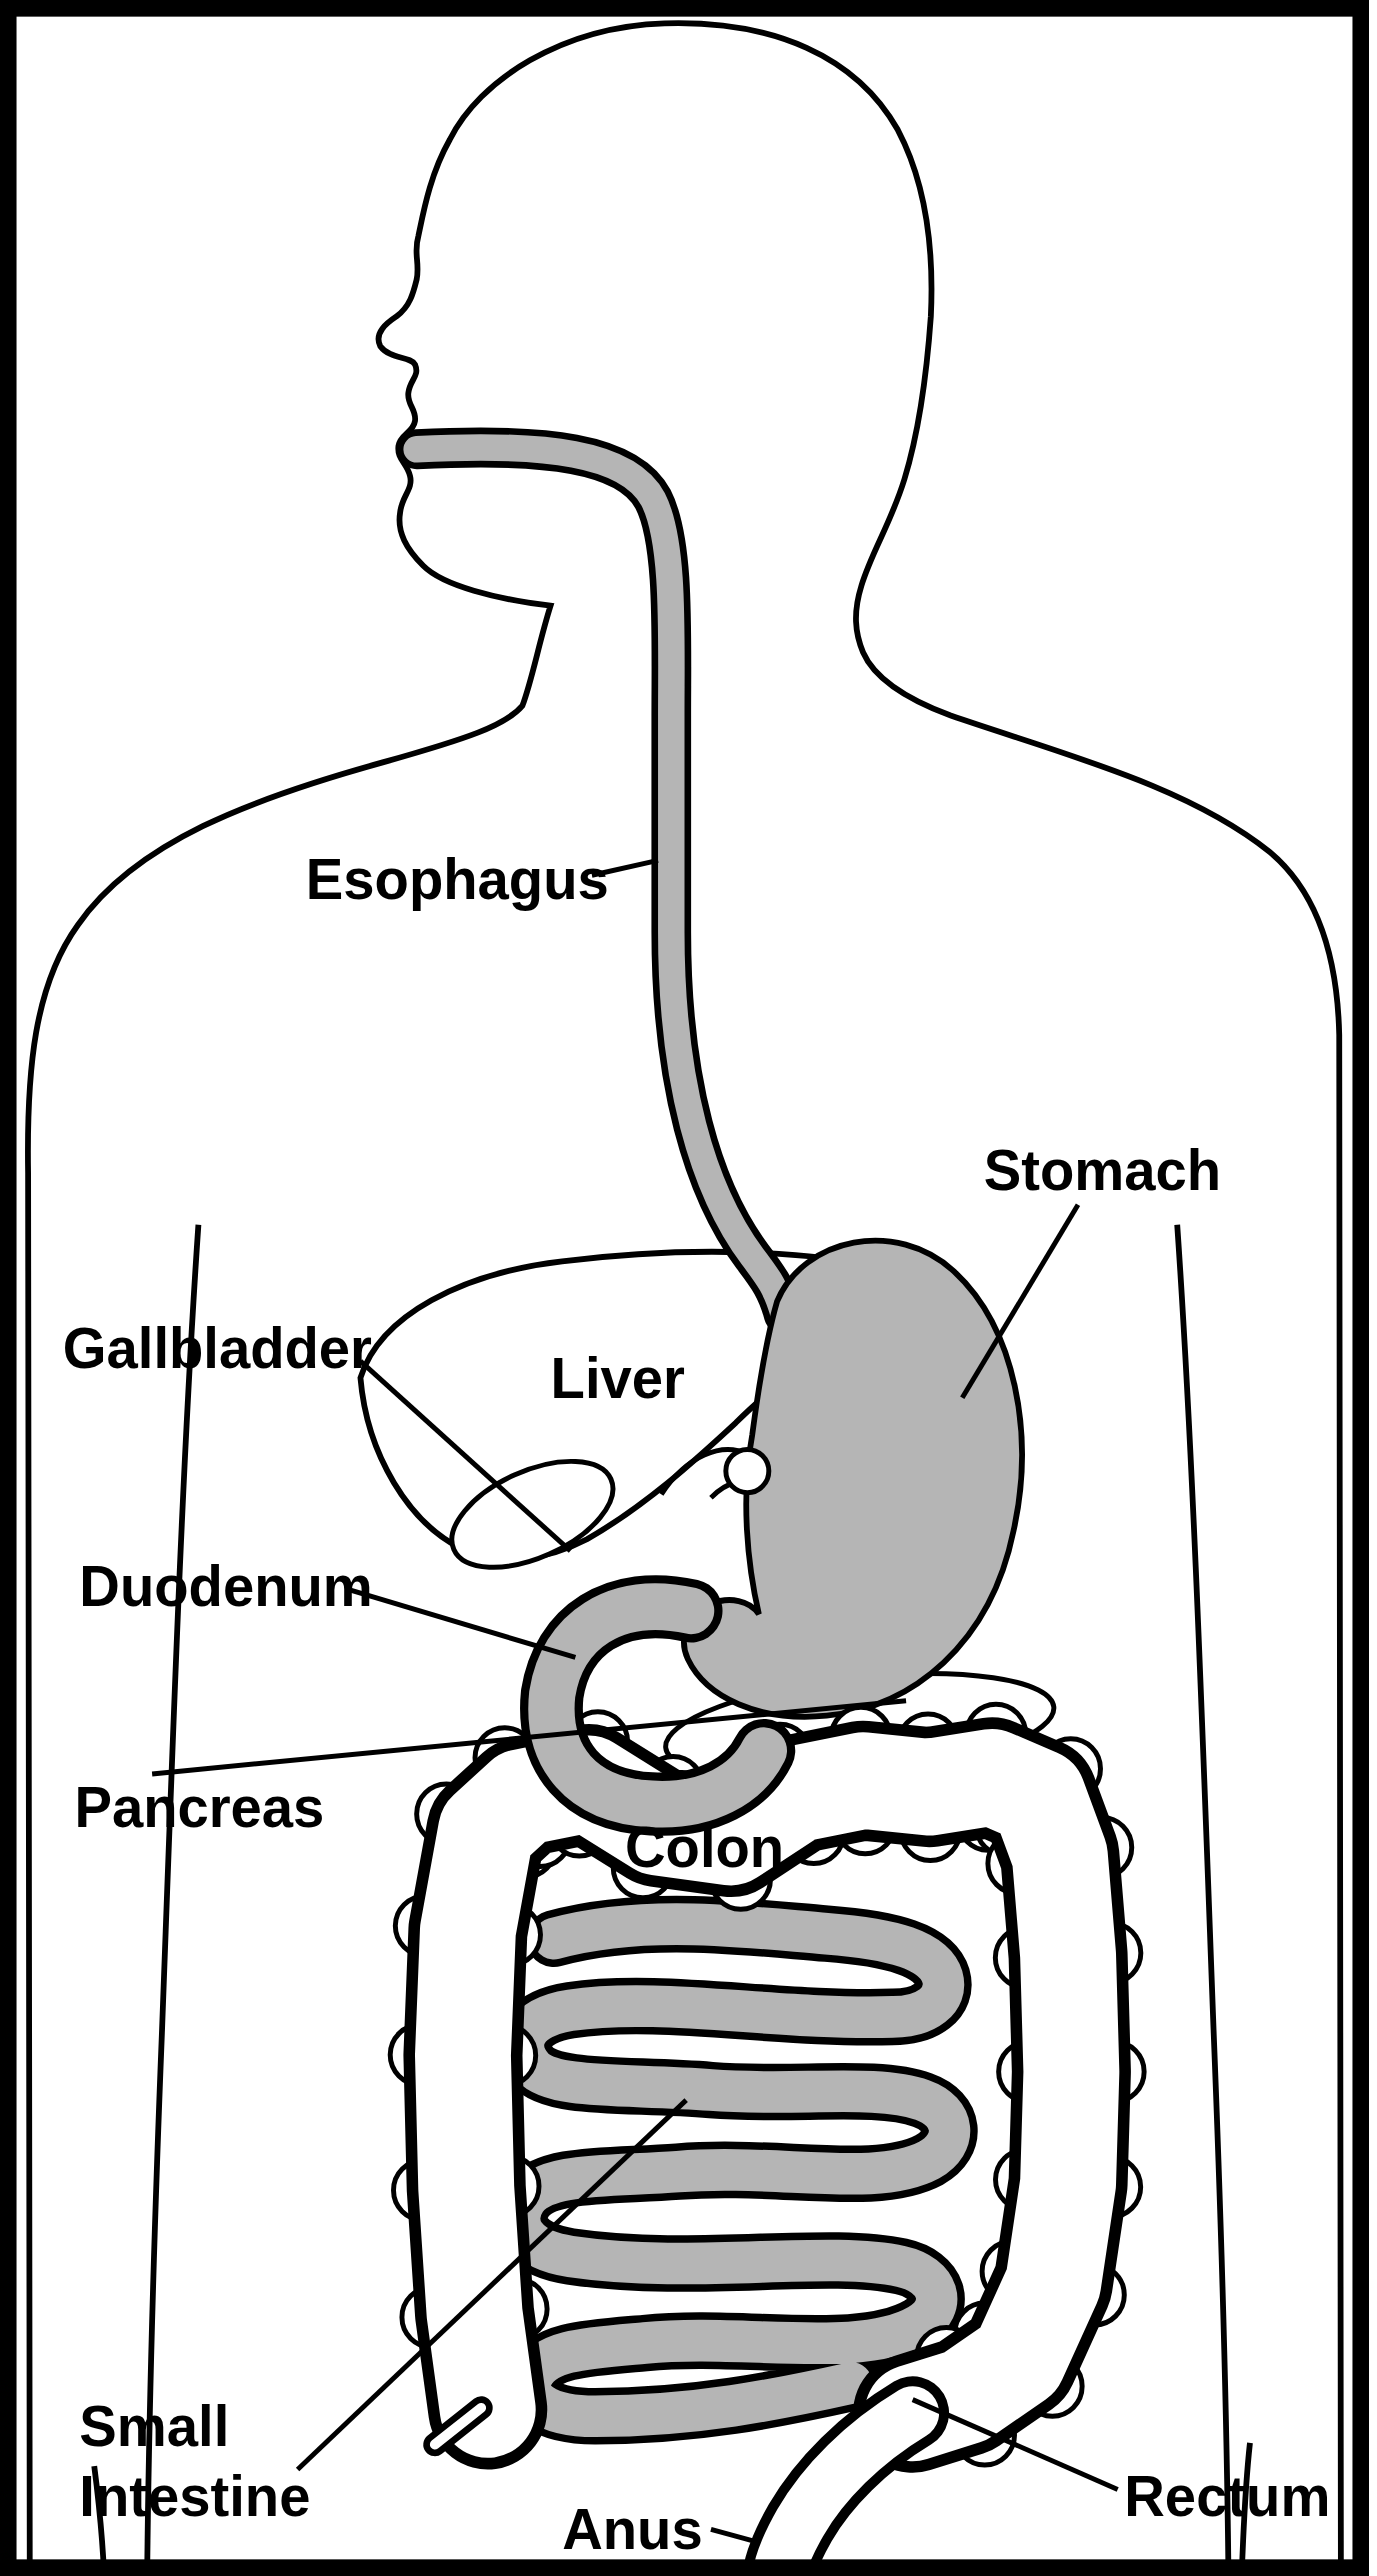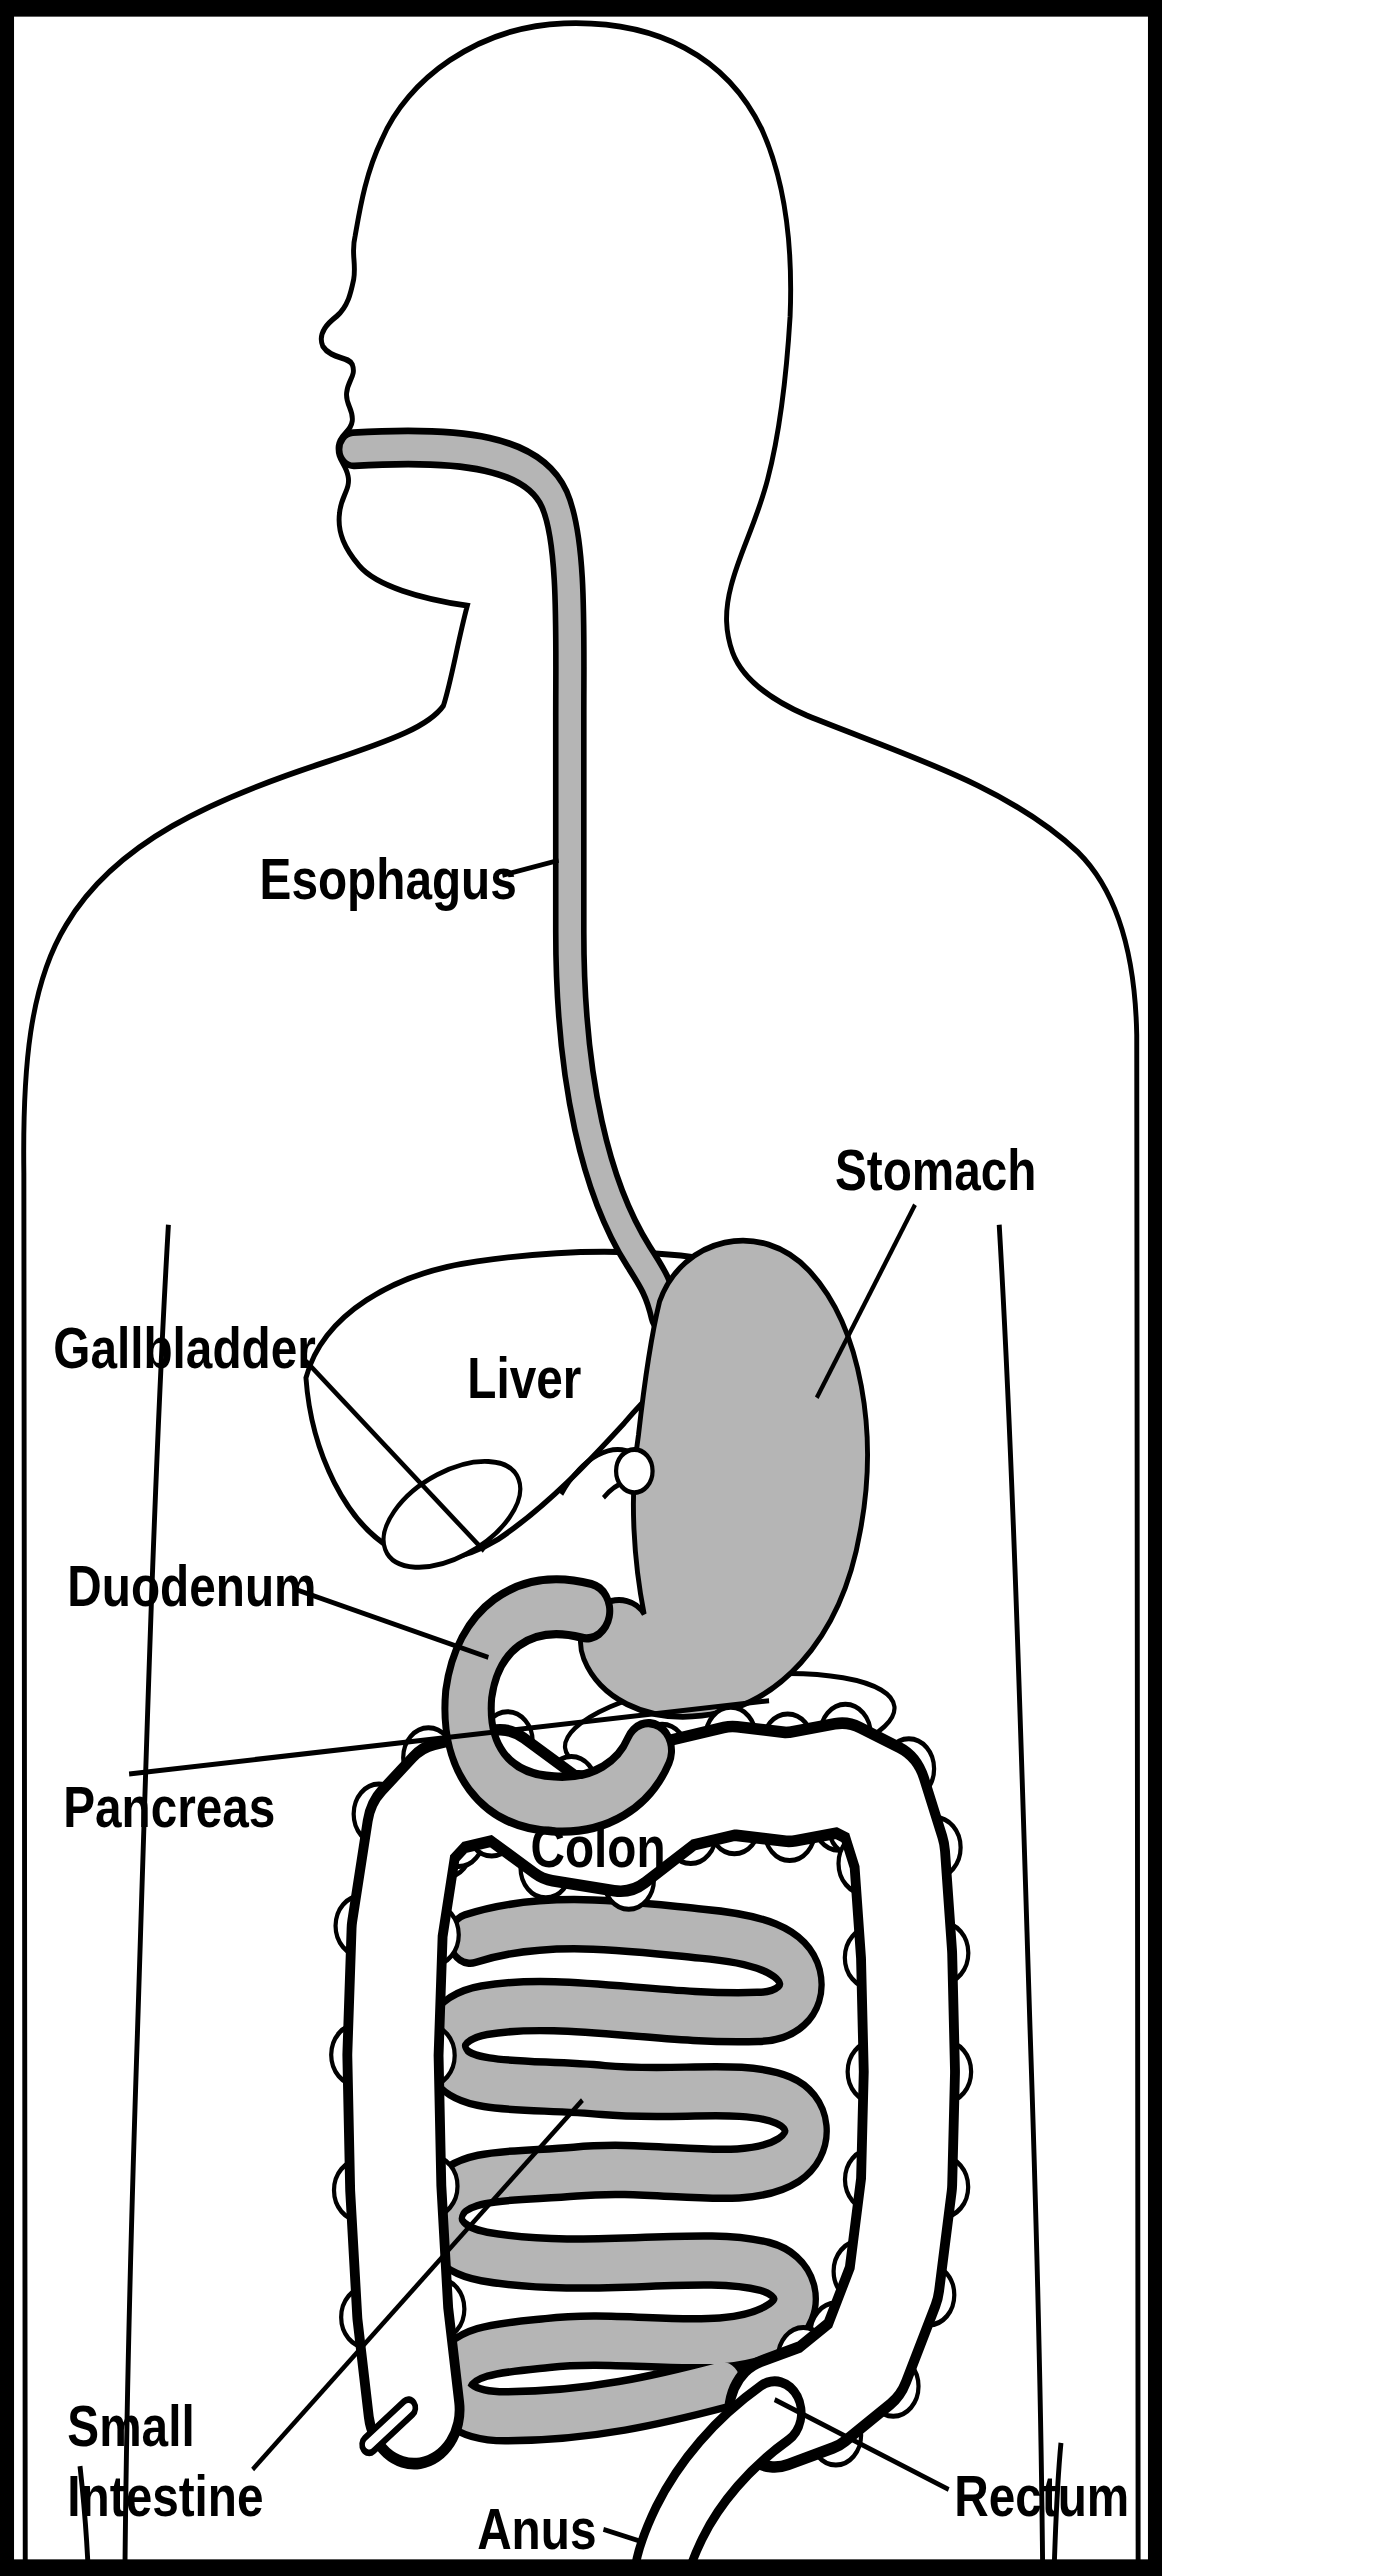--- a/index.html
+++ b/index.html
@@ -1,18 +1,18 @@
 <!DOCTYPE html>
 <html style="--outline: #000000; --tract: #b5b5b5; --bg: #ffffff;font-size:12.4px"><head>
 <meta charset="utf-8">
 <title>Diagram</title>
 <style>
   :root { --outline:#000000; --tract:#b5b5b5; --bg:#ffffff; }
   html,body{margin:0;padding:0;background:var(--bg);}
-  .stage{width:1162px;height:2576px;position:relative;}
+  .stage{width:1369px;height:2576px;position:relative;}
   svg{display:block;width:100%;height:100%;}
   .white-shape{fill:var(--bg);stroke:var(--outline);}
   .gray-shape{fill:var(--tract);stroke:var(--outline);}
   .ln{fill:none;stroke:var(--outline);}
   .tube-black{fill:none;stroke:var(--outline);}
   .tube-gray{fill:none;stroke:var(--tract);}
   .tube-white{fill:none;stroke:var(--bg);}
   .leader{stroke:var(--outline);stroke-width:3;fill:none;}
   .label{font:700 34px "Liberation Sans", sans-serif;fill:var(--outline);}
 </style>

